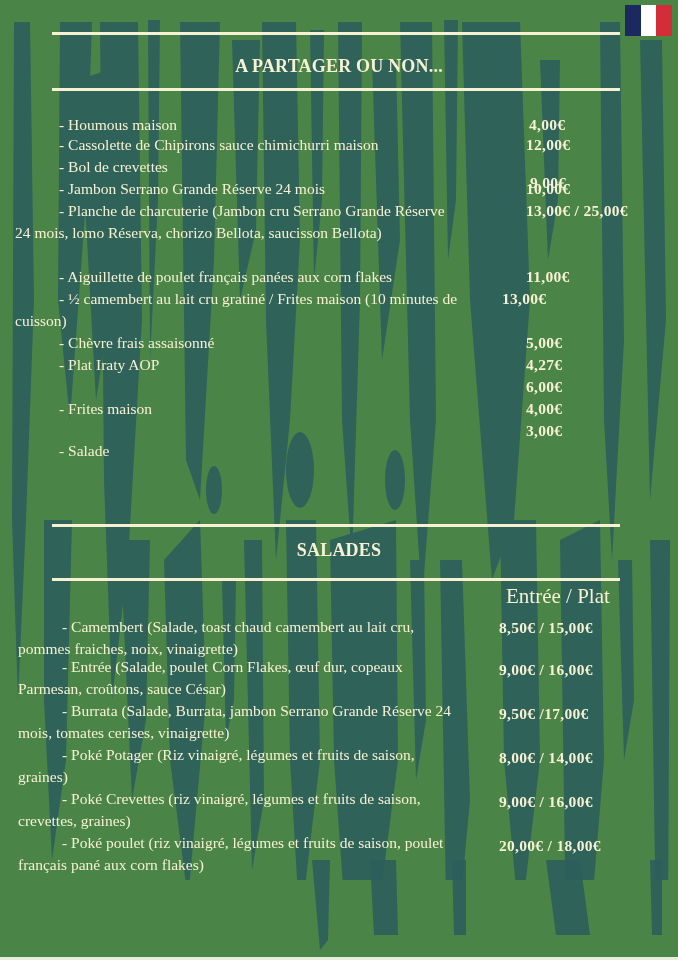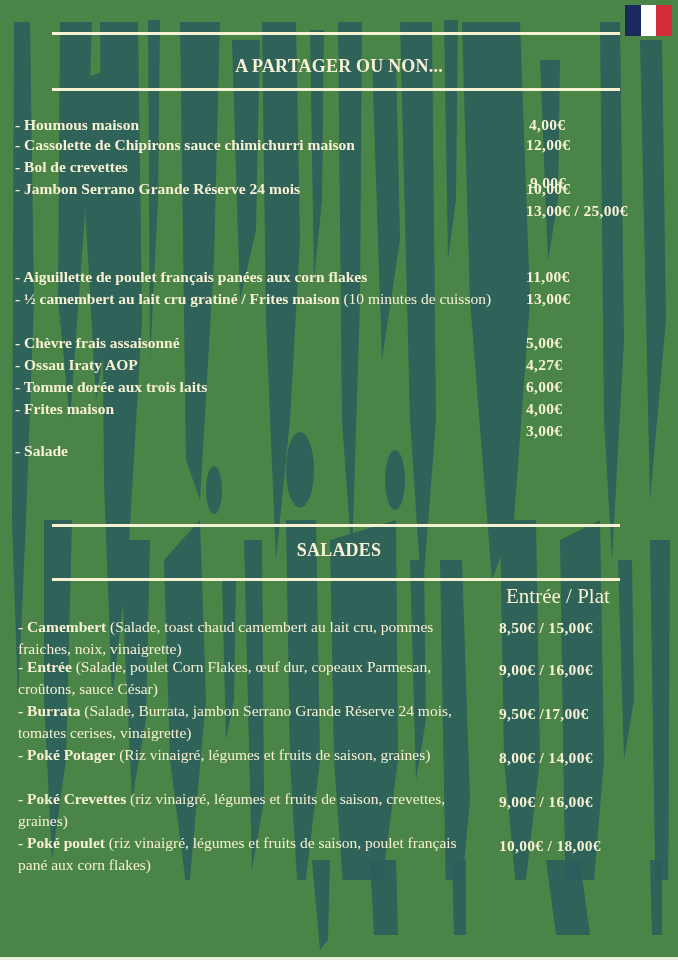--- a/index.html
+++ b/index.html
@@ -10,21 +10,21 @@
       color: #f6f1d3;
     }
     .bg { position: absolute; inset: 0; z-index: 0; }
     .bg svg { width: 678px; height: 960px; display: block; }
     .bottom-strip { position: absolute; left: 0; right: 0; bottom: 0; height: 3px; background: #e8eddc; z-index: 1; }
     .flag { position: absolute; left: 625px; top: 5px; width: 47px; height: 31px; display: flex; z-index: 3; }
     .flag span { flex: 1; }
     .content { position: absolute; inset: 0; z-index: 2; }
     .rule { position: absolute; left: 52px; width: 568px; height: 3px; background: #f6f1d3; }
     .section-title { position: absolute; left: 0; width: 678px; text-align: center; font-weight: bold; font-size: 18px; letter-spacing: 0.2px; }
-    .item-name { font-weight: 700; }
+    .item-name { font-weight: 400; padding-left: 44px; }
     .row { position: absolute; left: 15px; font-size: 15.5px; line-height: 22px; }
     .row .desc { font-weight: normal; }
     .price { position: absolute; font-weight: 900; font-size: 15.5px; line-height: 22px; white-space: nowrap; letter-spacing: 0.3px; }
     .col-head { position: absolute; left: 506px; top: 584px; font-size: 21px; }
   </style>
 </head>
 <body>
 
 <div class="bg">
   <svg viewBox="0 0 678 960" xmlns="http://www.w3.org/2000/svg">
@@ -94,35 +94,35 @@
 
   <div class="row" style="top:134px; width:490px"><span class="item-name">- Cassolette de Chipirons sauce chimichurri maison</span></div>
   <div class="price" style="left:526px; top:134px">12,00€</div>
 
   <div class="row" style="top:156px; width:470px"><span class="item-name">- Bol de crevettes</span></div>
   <div class="price" style="left:530px; top:172px">9,00€</div>
 
   <div class="row" style="top:178px; width:470px"><span class="item-name">- Jambon Serrano Grande Réserve 24 mois</span></div>
   <div class="price" style="left:526px; top:178px">10,00€</div>
 
+  <div class="row" style="top:200px; width:440px"><span class="item-name">- Planche de charcuterie</span><span class="desc"> (Jambon cru Serrano Grande Réserve 24 mois, lomo Réserva, chorizo Bellota, saucisson Bellota)</span></div>
   <div class="price" style="left:526px; top:200px">13,00€ / 25,00€</div>
 
   <div class="row" style="top:266px; width:490px"><span class="item-name">- Aiguillette de poulet français panées aux corn flakes</span></div>
   <div class="price" style="left:526px; top:266px">11,00€</div>
 
   <div class="row" style="top:288px; width:480px"><span class="item-name">- ½ camembert au lait cru gratiné / Frites maison</span><span class="desc"> (10 minutes de cuisson)</span></div>
-  <div class="price" style="left:526px; top:288px">13,00€</div>
+  <div class="price" style="left:502px; top:288px">13,00€</div>
 
   <div class="row" style="top:332px; width:470px"><span class="item-name">- Chèvre frais assaisonné</span></div>
   <div class="price" style="left:526px; top:332px">5,00€</div>
 
-  <div class="row" style="top:354px; width:470px"><span class="item-name">- Ossau Iraty AOP</span></div>
+  <div class="row" style="top:354px; width:470px"><span class="item-name">- Plat Iraty AOP</span></div>
   <div class="price" style="left:526px; top:354px">4,27€</div>
 
-  <div class="row" style="top:376px; width:470px"><span class="item-name">- Tomme dorée aux trois laits</span></div>
   <div class="price" style="left:526px; top:376px">6,00€</div>
 
   <div class="row" style="top:398px; width:470px"><span class="item-name">- Frites maison</span></div>
   <div class="price" style="left:526px; top:398px">4,00€</div>
 
   <div class="row" style="top:440px; width:470px"><span class="item-name">- Salade</span></div>
   <div class="price" style="left:526px; top:420px">3,00€</div>
 
   <div class="rule" style="top:524px"></div>
   <div class="section-title" style="top:540px">SALADES</div>
@@ -138,15 +138,15 @@
   <div class="row" style="left:18px; top:700px; width:465px"><span class="item-name">- Burrata</span><span class="desc"> (Salade, Burrata, jambon Serrano Grande Réserve 24 mois, tomates cerises, vinaigrette)</span></div>
   <div class="price" style="left:499px; top:703px">9,50€ /17,00€</div>
 
   <div class="row" style="left:18px; top:744px; width:440px"><span class="item-name">- Poké Potager</span><span class="desc"> (Riz vinaigré, légumes et fruits de saison, graines)</span></div>
   <div class="price" style="left:499px; top:747px">8,00€ / 14,00€</div>
 
   <div class="row" style="left:18px; top:788px; width:450px"><span class="item-name">- Poké Crevettes</span><span class="desc"> (riz vinaigré, légumes et fruits de saison, crevettes, graines)</span></div>
   <div class="price" style="left:499px; top:791px">9,00€ / 16,00€</div>
 
   <div class="row" style="left:18px; top:832px; width:470px"><span class="item-name">- Poké poulet</span><span class="desc"> (riz vinaigré, légumes et fruits de saison, poulet français pané aux corn flakes)</span></div>
-  <div class="price" style="left:499px; top:835px">10,00€ / 18,00€</div>
+  <div class="price" style="left:499px; top:835px">20,00€ / 18,00€</div>
 
 </div>
 
 </body></html>

